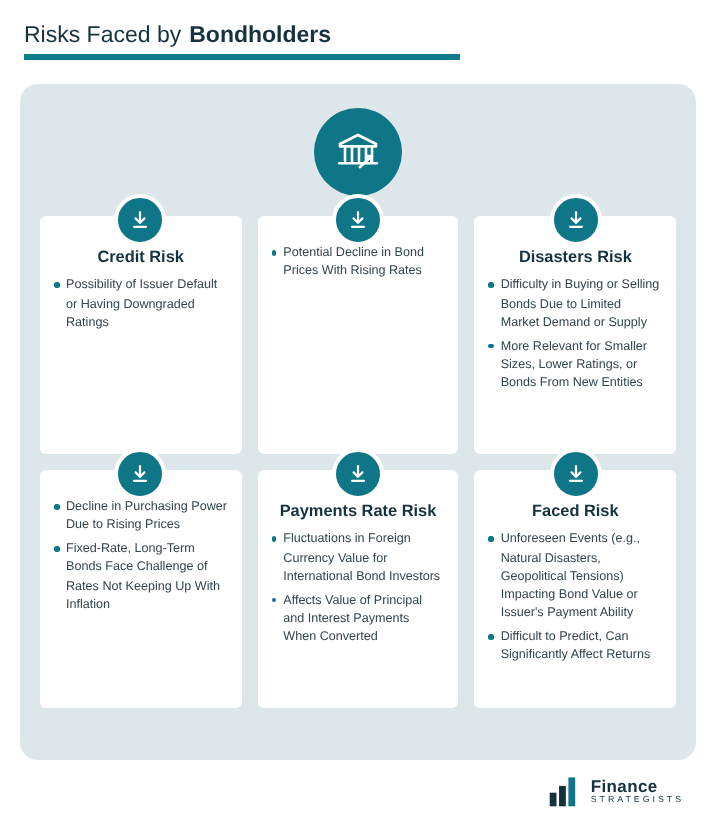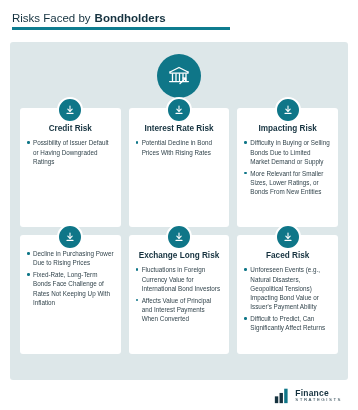--- a/index.html
+++ b/index.html
@@ -44,21 +44,21 @@
     margin: 3px 0 0 2px;
   }
   
   .panel {
     position: absolute;
     left: 10px;
     top: 42px;
     width: 338px;
     height: 338px;
     background: #dde7e9;
-    border-radius: 3px;
+    border-radius: 9px;
   }
   
   .top-icon-wrap {
     position: absolute;
     left: 50%;
     transform: translateX(-50%);
     top: 12px;
     width: 44px;
     height: 44px;
     border-radius: 50%;
@@ -213,37 +213,36 @@
       <div class="card">
         <div class="card-icon">
           <svg width="12" height="12" viewBox="0 0 12 12" aria-hidden="true">
             <g stroke="#ffffff" stroke-width="1.1" fill="none" stroke-linecap="round" stroke-linejoin="round">
               <path d="M6 2 L6 7.2"></path>
               <path d="M3.8 5.2 L6 7.4 L8.2 5.2"></path>
               <path d="M3 9.4 L9 9.4"></path>
             </g>
           </svg>
         </div>
-        <div class="card-title">Interest Rate Risk</div>
         <ul class="card-list">
           <li>Potential Decline in Bond Prices With Rising Rates</li>
         </ul>
       </div>
 
       <div class="card">
         <div class="card-icon">
           <svg width="12" height="12" viewBox="0 0 12 12" aria-hidden="true">
             <g stroke="#ffffff" stroke-width="1.1" fill="none" stroke-linecap="round" stroke-linejoin="round">
               <path d="M6 2 L6 7.2"></path>
               <path d="M3.8 5.2 L6 7.4 L8.2 5.2"></path>
               <path d="M3 9.4 L9 9.4"></path>
             </g>
           </svg>
         </div>
-        <div class="card-title">Impacting Risk</div>
+        <div class="card-title">Disasters Risk</div>
         <ul class="card-list">
           <li>Difficulty in Buying or Selling Bonds Due to Limited Market Demand or Supply</li>
           <li>More Relevant for Smaller Sizes, Lower Ratings, or Bonds From New Entities</li>
         </ul>
       </div>
 
       <div class="card">
         <div class="card-icon">
           <svg width="12" height="12" viewBox="0 0 12 12" aria-hidden="true">
             <g stroke="#ffffff" stroke-width="1.1" fill="none" stroke-linecap="round" stroke-linejoin="round">
@@ -262,21 +261,21 @@
       <div class="card">
         <div class="card-icon">
           <svg width="12" height="12" viewBox="0 0 12 12" aria-hidden="true">
             <g stroke="#ffffff" stroke-width="1.1" fill="none" stroke-linecap="round" stroke-linejoin="round">
               <path d="M6 2 L6 7.2"></path>
               <path d="M3.8 5.2 L6 7.4 L8.2 5.2"></path>
               <path d="M3 9.4 L9 9.4"></path>
             </g>
           </svg>
         </div>
-        <div class="card-title">Exchange Long Risk</div>
+        <div class="card-title">Payments Rate Risk</div>
         <ul class="card-list">
           <li>Fluctuations in Foreign Currency Value for International Bond Investors</li>
           <li>Affects Value of Principal and Interest Payments When Converted</li>
         </ul>
       </div>
 
       <div class="card">
         <div class="card-icon">
           <svg width="12" height="12" viewBox="0 0 12 12" aria-hidden="true">
             <g stroke="#ffffff" stroke-width="1.1" fill="none" stroke-linecap="round" stroke-linejoin="round">

